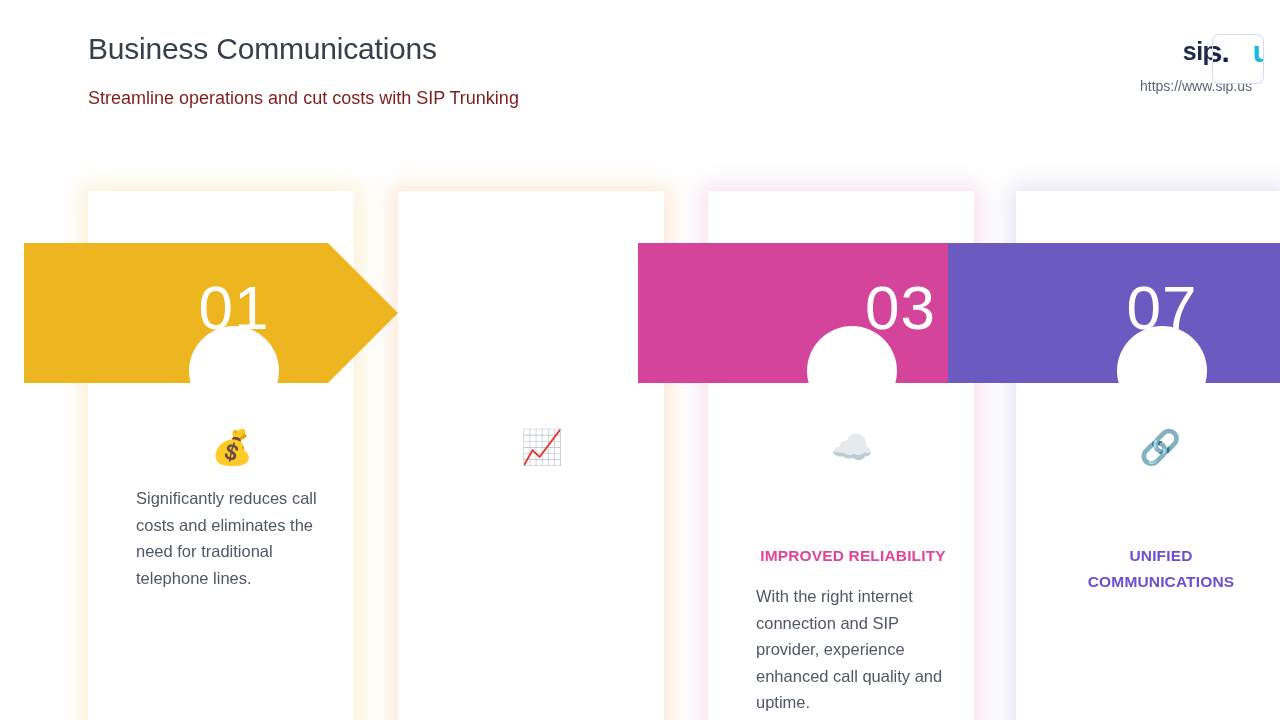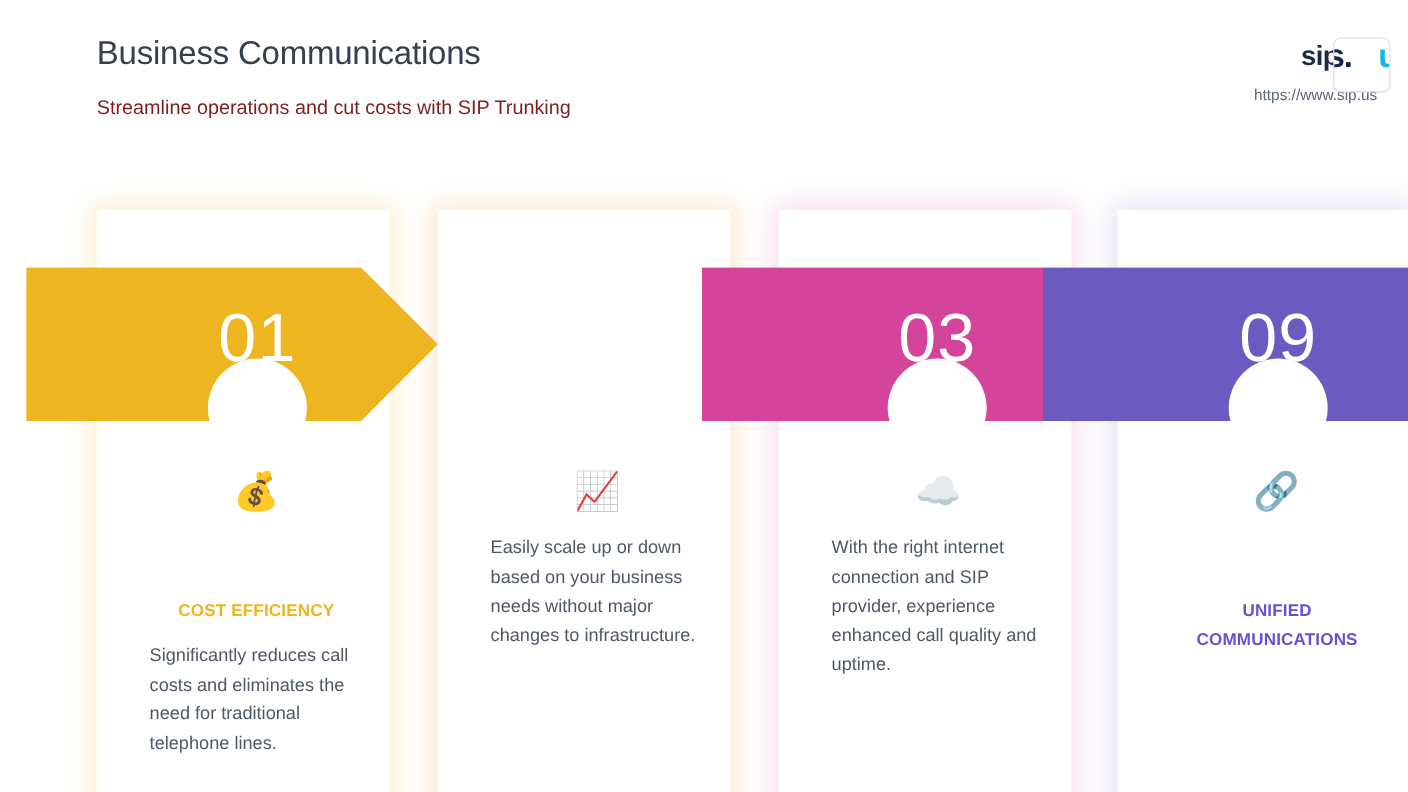--- a/index.html
+++ b/index.html
@@ -207,35 +207,34 @@
   <div id="brand-logo">
     <div id="brand-logo-text"><span class="logo-dark">s.</span><span class="logo-cyan">u</span></div>
   </div>
 </div>
 
 <div id="cards">
 
   <div class="card c0">
     <div class="card-body">
       <span class="card-icon">💰</span>
-      <div class="card-heading">COST EFFICIENCY</div>
       <div class="card-text">Significantly reduces call costs and eliminates the need for traditional telephone lines.</div>
     </div>
   </div>
 
   <div class="card c1">
     <div class="card-body">
       <span class="card-icon">📈</span>
-      <div class="card-text">Easily scale up or down based on your business needs without major changes to infrastructure.</div>
     </div>
   </div>
 
   <div class="card c2">
     <div class="card-body">
       <span class="card-icon">☁️</span>
+      <div class="card-heading">IMPROVED RELIABILITY</div>
       <div class="card-text">With the right internet connection and SIP provider, experience enhanced call quality and uptime.</div>
     </div>
   </div>
 
   <div class="card c3">
     <div class="card-body">
       <span class="card-icon">🔗</span>
       <div class="card-heading">UNIFIED COMMUNICATIONS</div>
     </div>
   </div>
@@ -244,22 +243,22 @@
 
 <div id="ribbon">
 
   <div class="chev ch0" style="left: -70px; width: 420px; background: rgb(237, 181, 31); clip-path: polygon(0px 0px, 83.333% 0px, 100% 50%, 83.333% 100%, 0px 100%);">
     <div class="num" style="left: 144px; width: 200px;">01</div>
     <div class="notch" style="left: 199px;"></div>
   </div>
 
 
   <div class="chev ch2" style="left: 590px; width: 380px; background: rgb(212, 68, 155); clip-path: polygon(0px 0px, 81.579% 0px, 100% 50%, 81.579% 100%, 0px 100%);">
-    <div class="num" style="left: 102px; width: 200px;">03</div>
+    <div class="num" style="left: 86px; width: 200px; text-align: right;">03</div>
     <div class="notch" style="left: 157px;"></div>
   </div>
 
   <div class="chev ch3" style="left: 900px; width: 450px; background: rgb(107, 91, 192); clip-path: polygon(0px 0px, 84.444% 0px, 100% 50%, 84.444% 100%, 0px 100%);">
-    <div class="num" style="left: 102px; width: 200px;">09</div>
+    <div class="num" style="left: 102px; width: 200px;">07</div>
     <div class="notch" style="left: 157px;"></div>
   </div>
 
 </div>
 
 </body></html>

